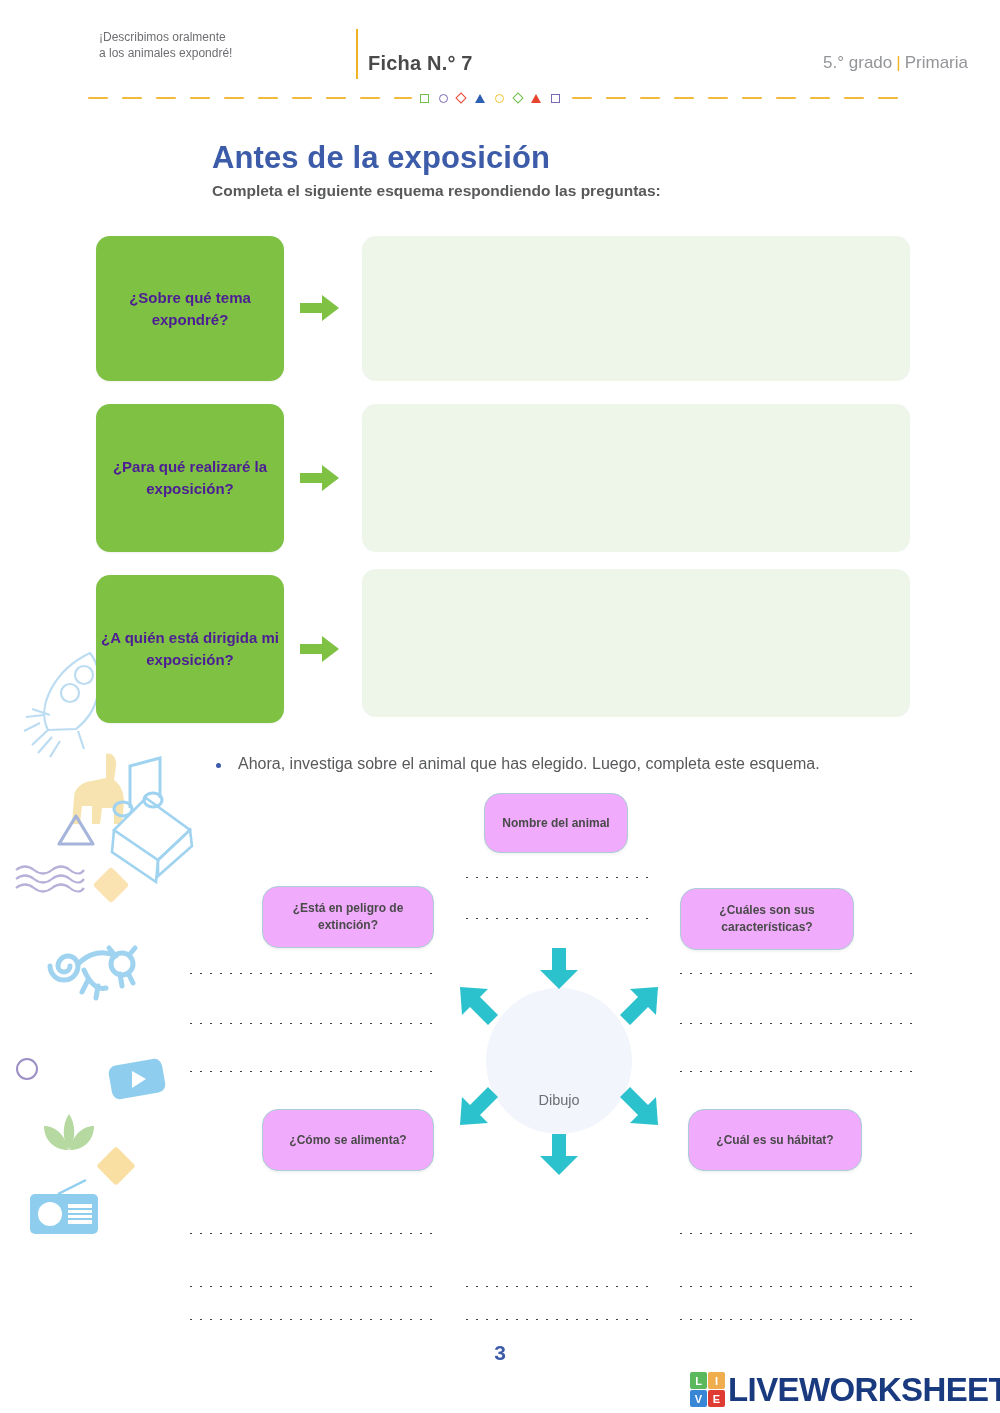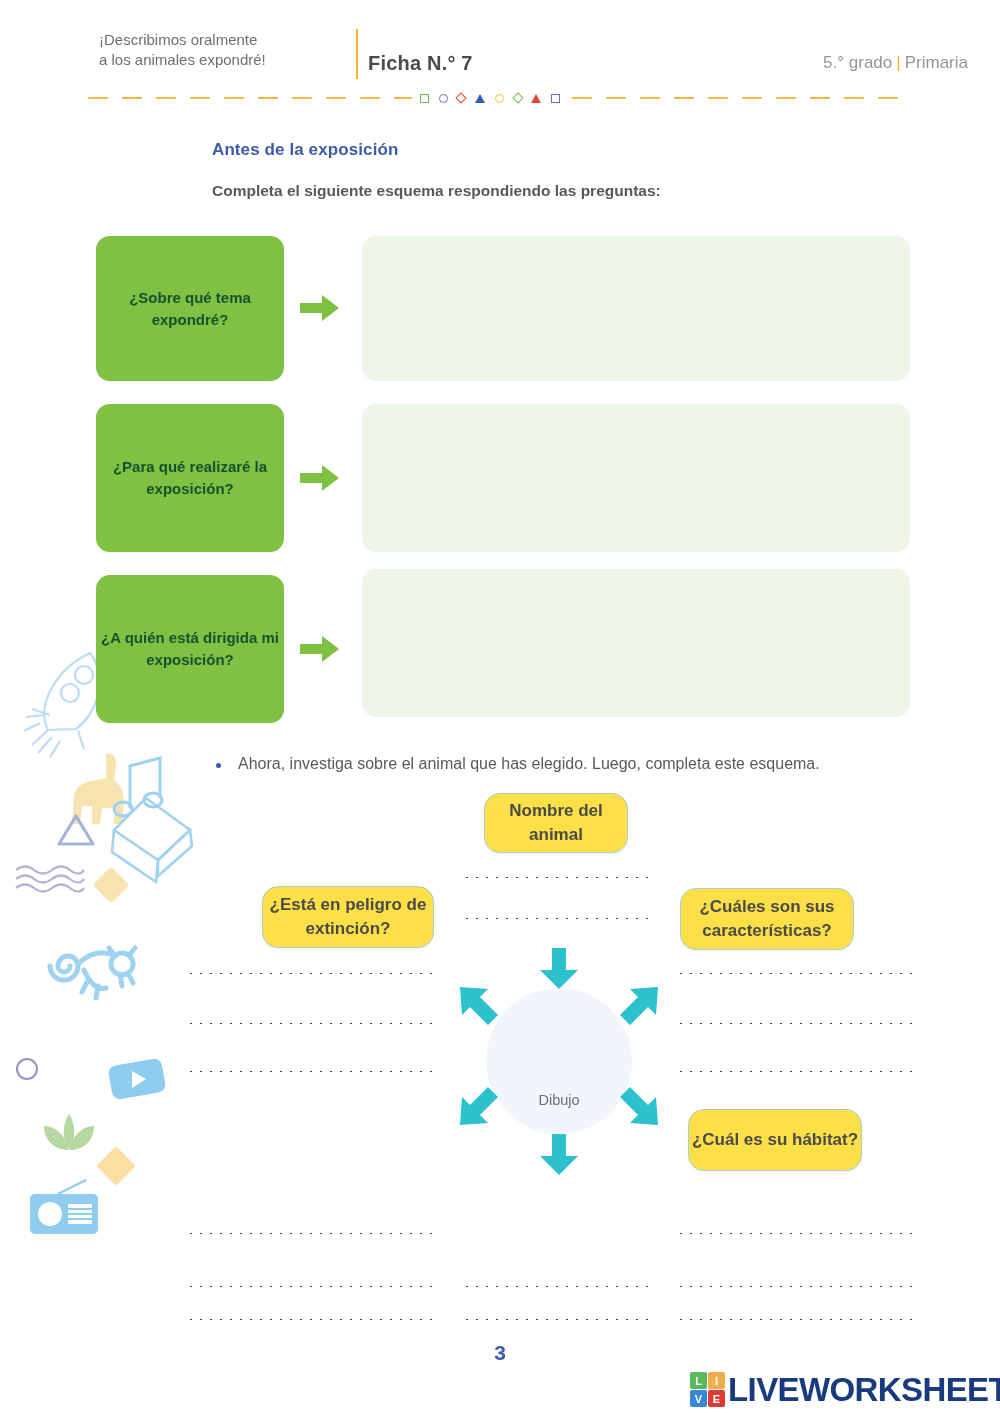--- a/index.html
+++ b/index.html
@@ -11,21 +11,21 @@
   }
   .page{position:absolute;inset:0;}
 
   
   .deco{position:absolute;pointer-events:none;user-select:none;}
 
   
   .header{position:absolute;left:0;top:0;width:1000px;height:110px;}
   .hdr-title{
     position:absolute;left:99px;top:30px;width:250px;
-    font-size:15px;line-height:1.32;font-weight:400;color:#6d6e71;
+    font-size:12px;line-height:1.32;font-weight:400;color:#6d6e71;
   }
   .hdr-divider{
     position:absolute;left:356px;top:29px;width:2px;height:50px;background:#f0b323;
   }
   .hdr-ficha{
     position:absolute;left:368px;top:52px;
     font-size:20px;font-weight:bold;color:#4a4a4a;letter-spacing:.2px;
   }
   .hdr-grade{
     position:absolute;right:32px;top:53px;
@@ -39,47 +39,47 @@
           display:flex;align-items:center;justify-content:space-between;}
   .sq{width:9px;height:9px;border:1.6px solid currentColor;box-sizing:border-box;}
   .ci{width:9px;height:9px;border:1.6px solid currentColor;border-radius:50%;box-sizing:border-box;}
   .di{width:8px;height:8px;border:1.6px solid currentColor;box-sizing:border-box;transform:rotate(45deg);}
   .tr{width:0;height:0;border-left:5px solid transparent;border-right:5px solid transparent;
       border-bottom:9px solid currentColor;}
 
   
   .sec-title{
     position:absolute;left:212px;top:140px;
-    font-size:17px;font-weight:bold;color:#3c5ba8;letter-spacing:.1px;
+    font-size:31px;font-weight:bold;color:#3c5ba8;letter-spacing:.1px;
   }
   .sec-sub{
     position:absolute;left:212px;top:182px;
     font-size:15.5px;font-weight:bold;color:#58595b;
   }
   .qbox{
     position:absolute;left:0;width:188px;
     background:#7ec143;border-radius:14px;
     display:flex;align-items:center;justify-content:center;text-align:center;
-    color:#14532d;font-weight:bold;font-size:15px;line-height:1.45;
+    color:#4c1d95;font-weight:bold;font-size:15px;line-height:1.45;
     box-shadow:0 1px 2px rgba(0,0,0,.06);
   }
   .qarrow{position:absolute;width:40px;height:30px;}
   .abox{
     position:absolute;background:#eef5e9;border-radius:14px;
   }
 
   
   .bullet-dot{position:absolute;left:216px;top:763px;width:5px;height:5px;border-radius:50%;background:#3c5ba8;}
   .bullet-txt{position:absolute;left:238px;top:755px;font-size:16px;color:#58595b;}
 
   
   .bbox{
-    position:absolute;background:#fde047;border:1.6px solid #a9cfd4;border-radius:16px;
+    position:absolute;background:#f0abfc;border:1.6px solid #a9cfd4;border-radius:16px;
     display:flex;align-items:center;justify-content:center;text-align:center;
-    color:#4a4a4a;font-weight:bold;font-size:17px;line-height:1.4;
+    color:#4a4a4a;font-weight:bold;font-size:12px;line-height:1.4;
     box-shadow:0 2px 3px rgba(0,0,0,.05);
   }
   .circle{
     position:absolute;left:486px;top:988px;width:146px;height:146px;border-radius:50%;
     background:#f2f5fb;
   }
   .circle-lbl{
     position:absolute;left:486px;top:1092px;width:146px;text-align:center;
     font-size:14.5px;color:#6d6e71;
   }
@@ -293,20 +293,23 @@
   </div>
 
   <div class="bbox" style="left:262px;top:886px;width:170px;height:60px;">
     <span>¿Está en peligro de extinción?</span>
   </div>
 
   <div class="bbox" style="left:680px;top:888px;width:172px;height:60px;text-align:center;">
     <span>¿Cuáles son sus características?</span>
   </div>
 
+  <div class="bbox" style="left:262px;top:1109px;width:170px;height:60px;">
+    <span>¿Cómo se alimenta?</span>
+  </div>
 
   <div class="bbox" style="left:688px;top:1109px;width:172px;height:60px;">
     <span>¿Cuál es su hábitat?</span>
   </div>
 
 
   <div class="circle"></div>
   <div class="circle-lbl">Dibujo</div>
 
   <div class="tarrow" style="left:539px;top:948px;">

